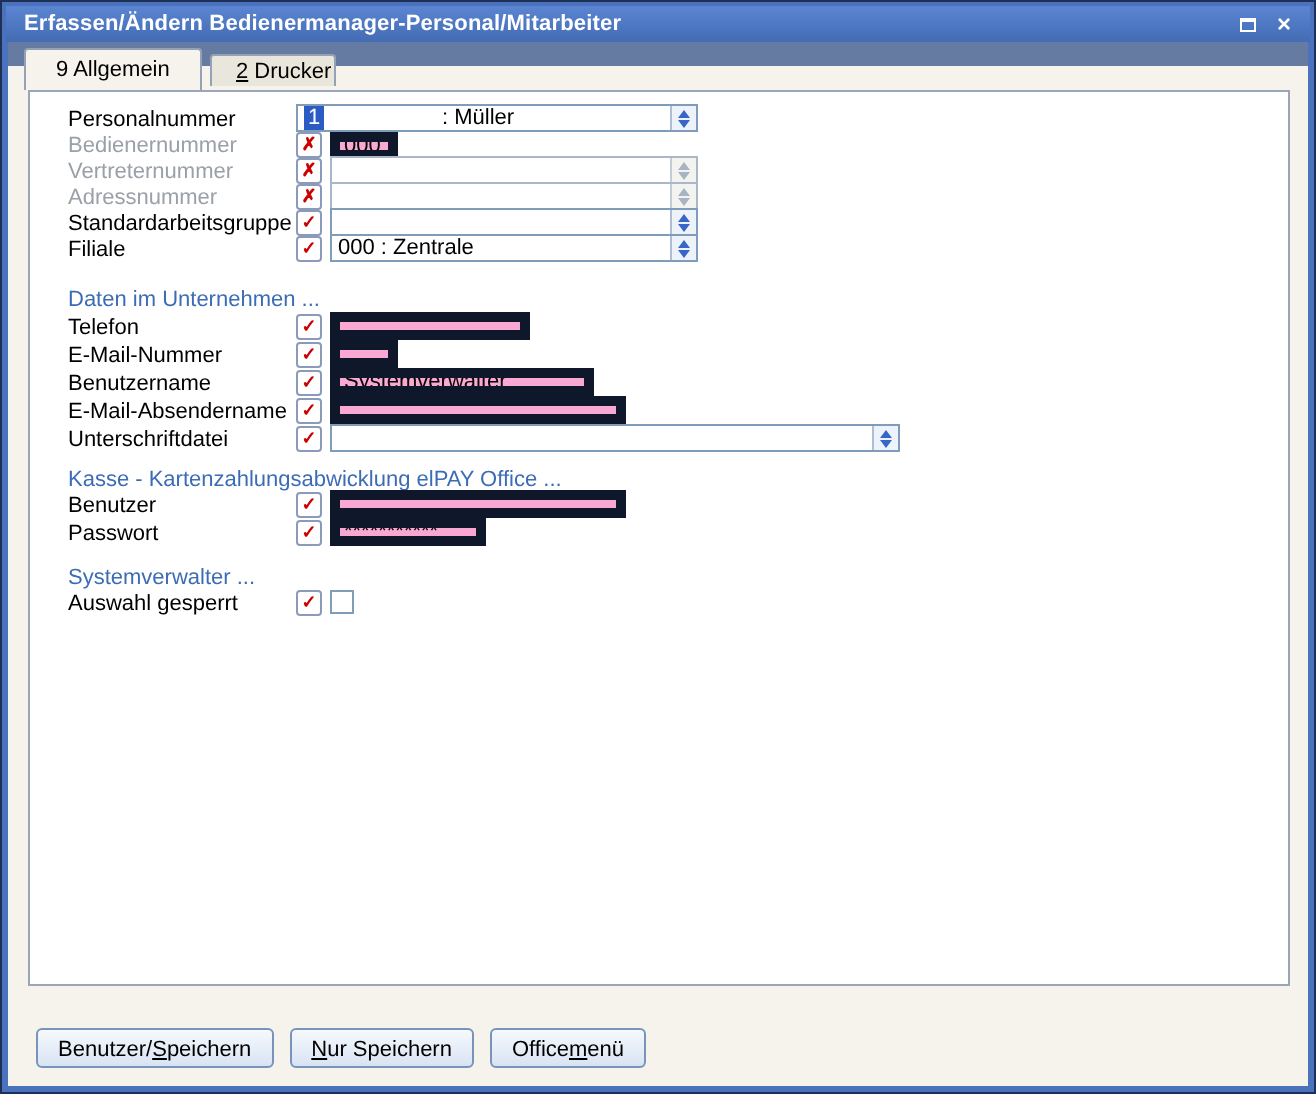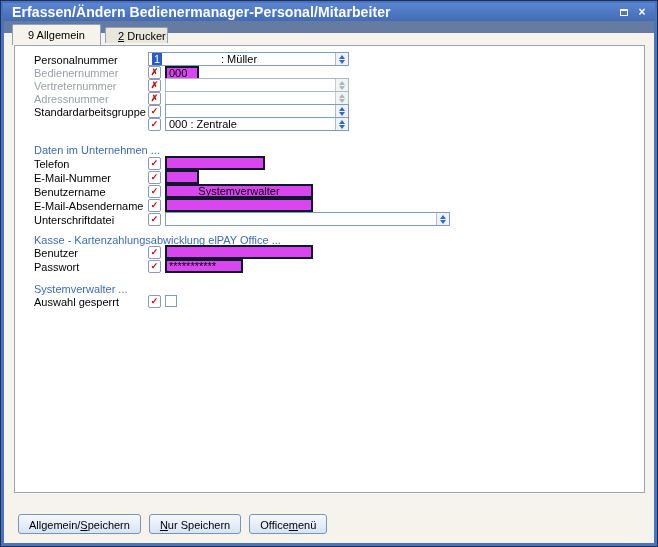--- a/index.html
+++ b/index.html
@@ -5,21 +5,21 @@
   * { box-sizing: border-box; margin: 0; padding: 0; }
   html,body { width:658px; height:547px; }
   body { font-family:"Liberation Sans", sans-serif; font-size:11px; background:#fff; }
 
   .window { position:relative; width:658px; height:547px; background:#f5f3ec;
             border:1px solid #1f3057; box-shadow: inset 0 0 0 3px #4a72bd; overflow:hidden; }
 
   .titlebar { position:absolute; top:2px; left:2px; right:2px; height:18px;
               background:linear-gradient(#5b85d2,#446cb4); color:#fff; font-weight:bold;
               display:flex; align-items:center; padding:0 6px 0 9px; }
-  .titlebar .title { flex:1 1 auto; font-size:14px; letter-spacing:0.1px; }
+  .titlebar .title { flex:1 1 auto; font-size:11px; letter-spacing:0.1px; }
   .tb-btn { width:14px; height:13px; display:flex; align-items:center; justify-content:center;
             margin-left:4px; cursor:default; }
   .restore-box i { display:block; width:8px; height:7px; border:1px solid #fff; border-top:2px solid #fff; }
   .close-x { color:#fff; font-weight:bold; font-size:12px; line-height:10px; }
 
   .tabband { position:absolute; top:20px; left:3px; right:3px; height:12px; background:#667ba2; }
 
   .tab { position:absolute; border:1px solid #95a1b6; border-bottom:none;
          border-radius:2px 2px 0 0; font-size:11px; color:#000; cursor:default; }
   .tab.active { left:11px; top:23px; height:21px; background:#f5f3ec; padding:4px 15px 0 15px; z-index:5; }
@@ -28,21 +28,21 @@
   .panel { position:absolute; left:13px; top:44px; width:631px; height:448px;
            background:#fff; border:1px solid #9aa5b8; }
   .flabel { position:absolute; left:19px; width:112px; color:#000; line-height:14px; }
   .flabel.dis { color:#9aa0a8; }
   .heading { position:absolute; left:19px; color:#3c6cb5; line-height:14px;text-align:right; }
 
   .toggle { position:absolute; left:133px; width:13px; height:13px; background:#fff;
             border:1px solid #8a9ab8; border-radius:2px; font-size:9px; font-weight:bold;
             line-height:11px; text-align:center; color:#cc0000; cursor:pointer; }
 
-  .tfield { position:absolute; height:14px; border:2px solid #0f172a; background:#d946ef;
+  .tfield { position:absolute; height:14px; border:5px solid #0f172a; background:#f9a8d4;
             font-family:"Liberation Sans",sans-serif; font-size:11px; padding:0 2px; }
   .combo  { position:absolute; height:14px; border:1px solid #7f9db9; background:#fff;
             display:flex; align-items:center; }
   .combo .cval { flex:1 1 auto; padding:0 3px; white-space:nowrap; overflow:hidden; }
   .combo.disabled { border-color:#aab6c9; }
   .spin { width:13px; align-self:stretch; background:#eef2fb; border-left:1px solid #aebcd6;
           display:flex; flex-direction:column; align-items:center; justify-content:center; cursor:pointer; }
   .spin .tri-up { width:0; height:0; border-left:3px solid transparent; border-right:3px solid transparent;
                   border-bottom:4px solid #3566c8; margin-bottom:1px; }
   .spin .tri-dn { width:0; height:0; border-left:3px solid transparent; border-right:3px solid transparent;
@@ -125,20 +125,21 @@
     <span class="flabel" style="top:59px">Standardarbeitsgruppe</span>
     <span class="toggle" style="top:59px">✓</span>
     <div class="combo" style="left:150px; top:58px; width:184px">
       <span class="cval"></span>
       <span class="spin">
           <i class="tri-up"></i>
           <i class="tri-dn"></i>
         </span>
     </div>
 
+    <span class="flabel" style="top:72px">Filiale</span>
     <span class="toggle" style="top:72px">✓</span>
     <div class="combo" style="left:150px; top:71px; width:184px">
       <span class="cval">000 : Zentrale</span>
       <span class="spin">
           <i class="tri-up"></i>
           <i class="tri-dn"></i>
         </span>
     </div>
 
     <span class="heading" style="top:97px">Daten im Unternehmen ...</span>
@@ -146,21 +147,21 @@
     <span class="flabel" style="top:111px">Telefon</span>
     <span class="toggle" style="top:111px">✓</span>
     <input class="tfield" style="left: 150px; top: 110px; width: 100px;" value="">
 
     <span class="flabel" style="top:125px">E-Mail-Nummer</span>
     <span class="toggle" style="top:125px">✓</span>
     <input class="tfield" style="left: 150px; top: 124px; width: 34px;" value="">
 
     <span class="flabel" style="top:139px">Benutzername</span>
     <span class="toggle" style="top:139px">✓</span>
-    <input class="tfield" style="left: 150px; top: 138px; width: 148px; text-align: center;" value="Systemverwalter">
+    <input class="tfield" style="left: 150px; top: 138px; width: 132px;" value="Systemverwalter">
 
     <span class="flabel" style="top:153px">E-Mail-Absendername</span>
     <span class="toggle" style="top:153px">✓</span>
     <input class="tfield" style="left: 150px; top: 152px; width: 148px;" value="">
 
     <span class="flabel" style="top:167px">Unterschriftdatei</span>
     <span class="toggle" style="top:167px">✓</span>
     <div class="combo" style="left:150px; top:166px; width:285px">
       <span class="cval"></span>
       <span class="spin">
@@ -181,18 +182,18 @@
 
     <span class="heading" style="top:236px">Systemverwalter ...</span>
 
     <span class="flabel" style="top:249px">Auswahl gesperrt</span>
     <span class="toggle" style="top:249px">✓</span>
     <span class="checkbox" style="top:249px"></span>
 
   </div>
 
   <div class="btnbar">
-    <button class="pbtn"><span>Allgemein/</span><u>S</u><span>peichern</span></button>
+    <button class="pbtn"><span>Benutzer/</span><u>S</u><span>peichern</span></button>
     <button class="pbtn"><span></span><u>N</u><span>ur Speichern</span></button>
     <button class="pbtn"><span>Office</span><u>m</u><span>enü</span></button>
   </div>
 
 </div>
 
 </body></html>

